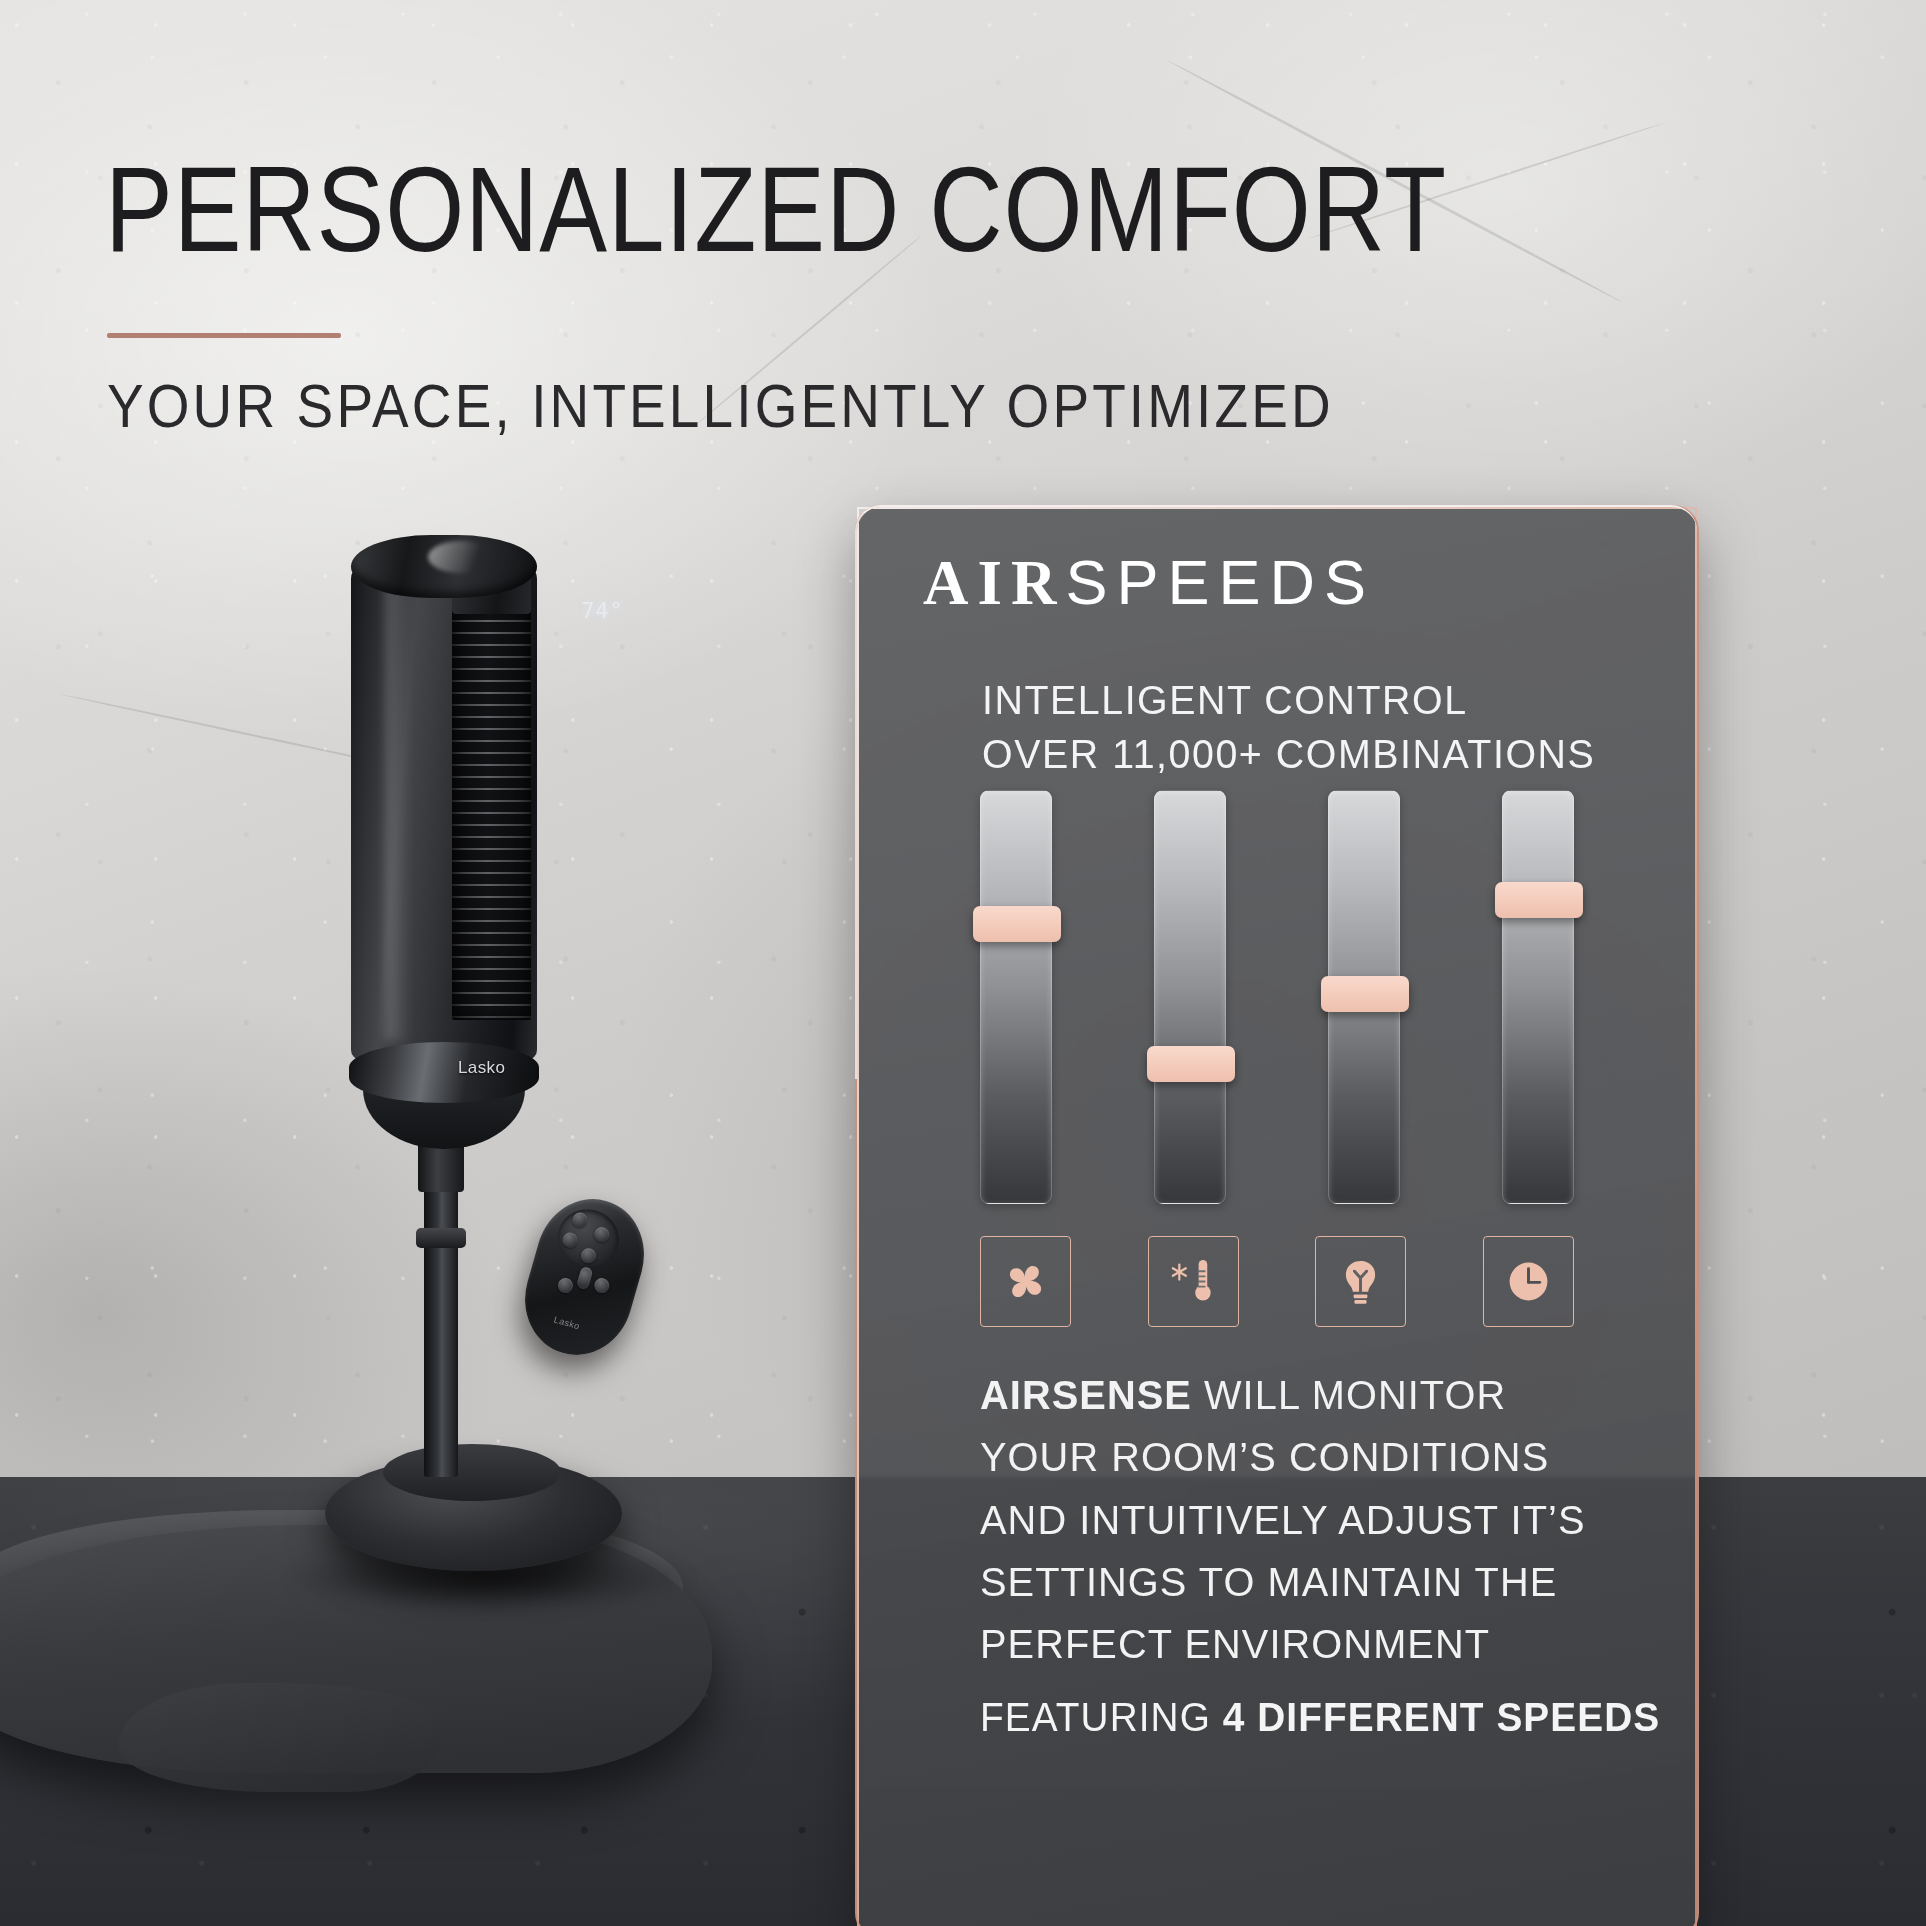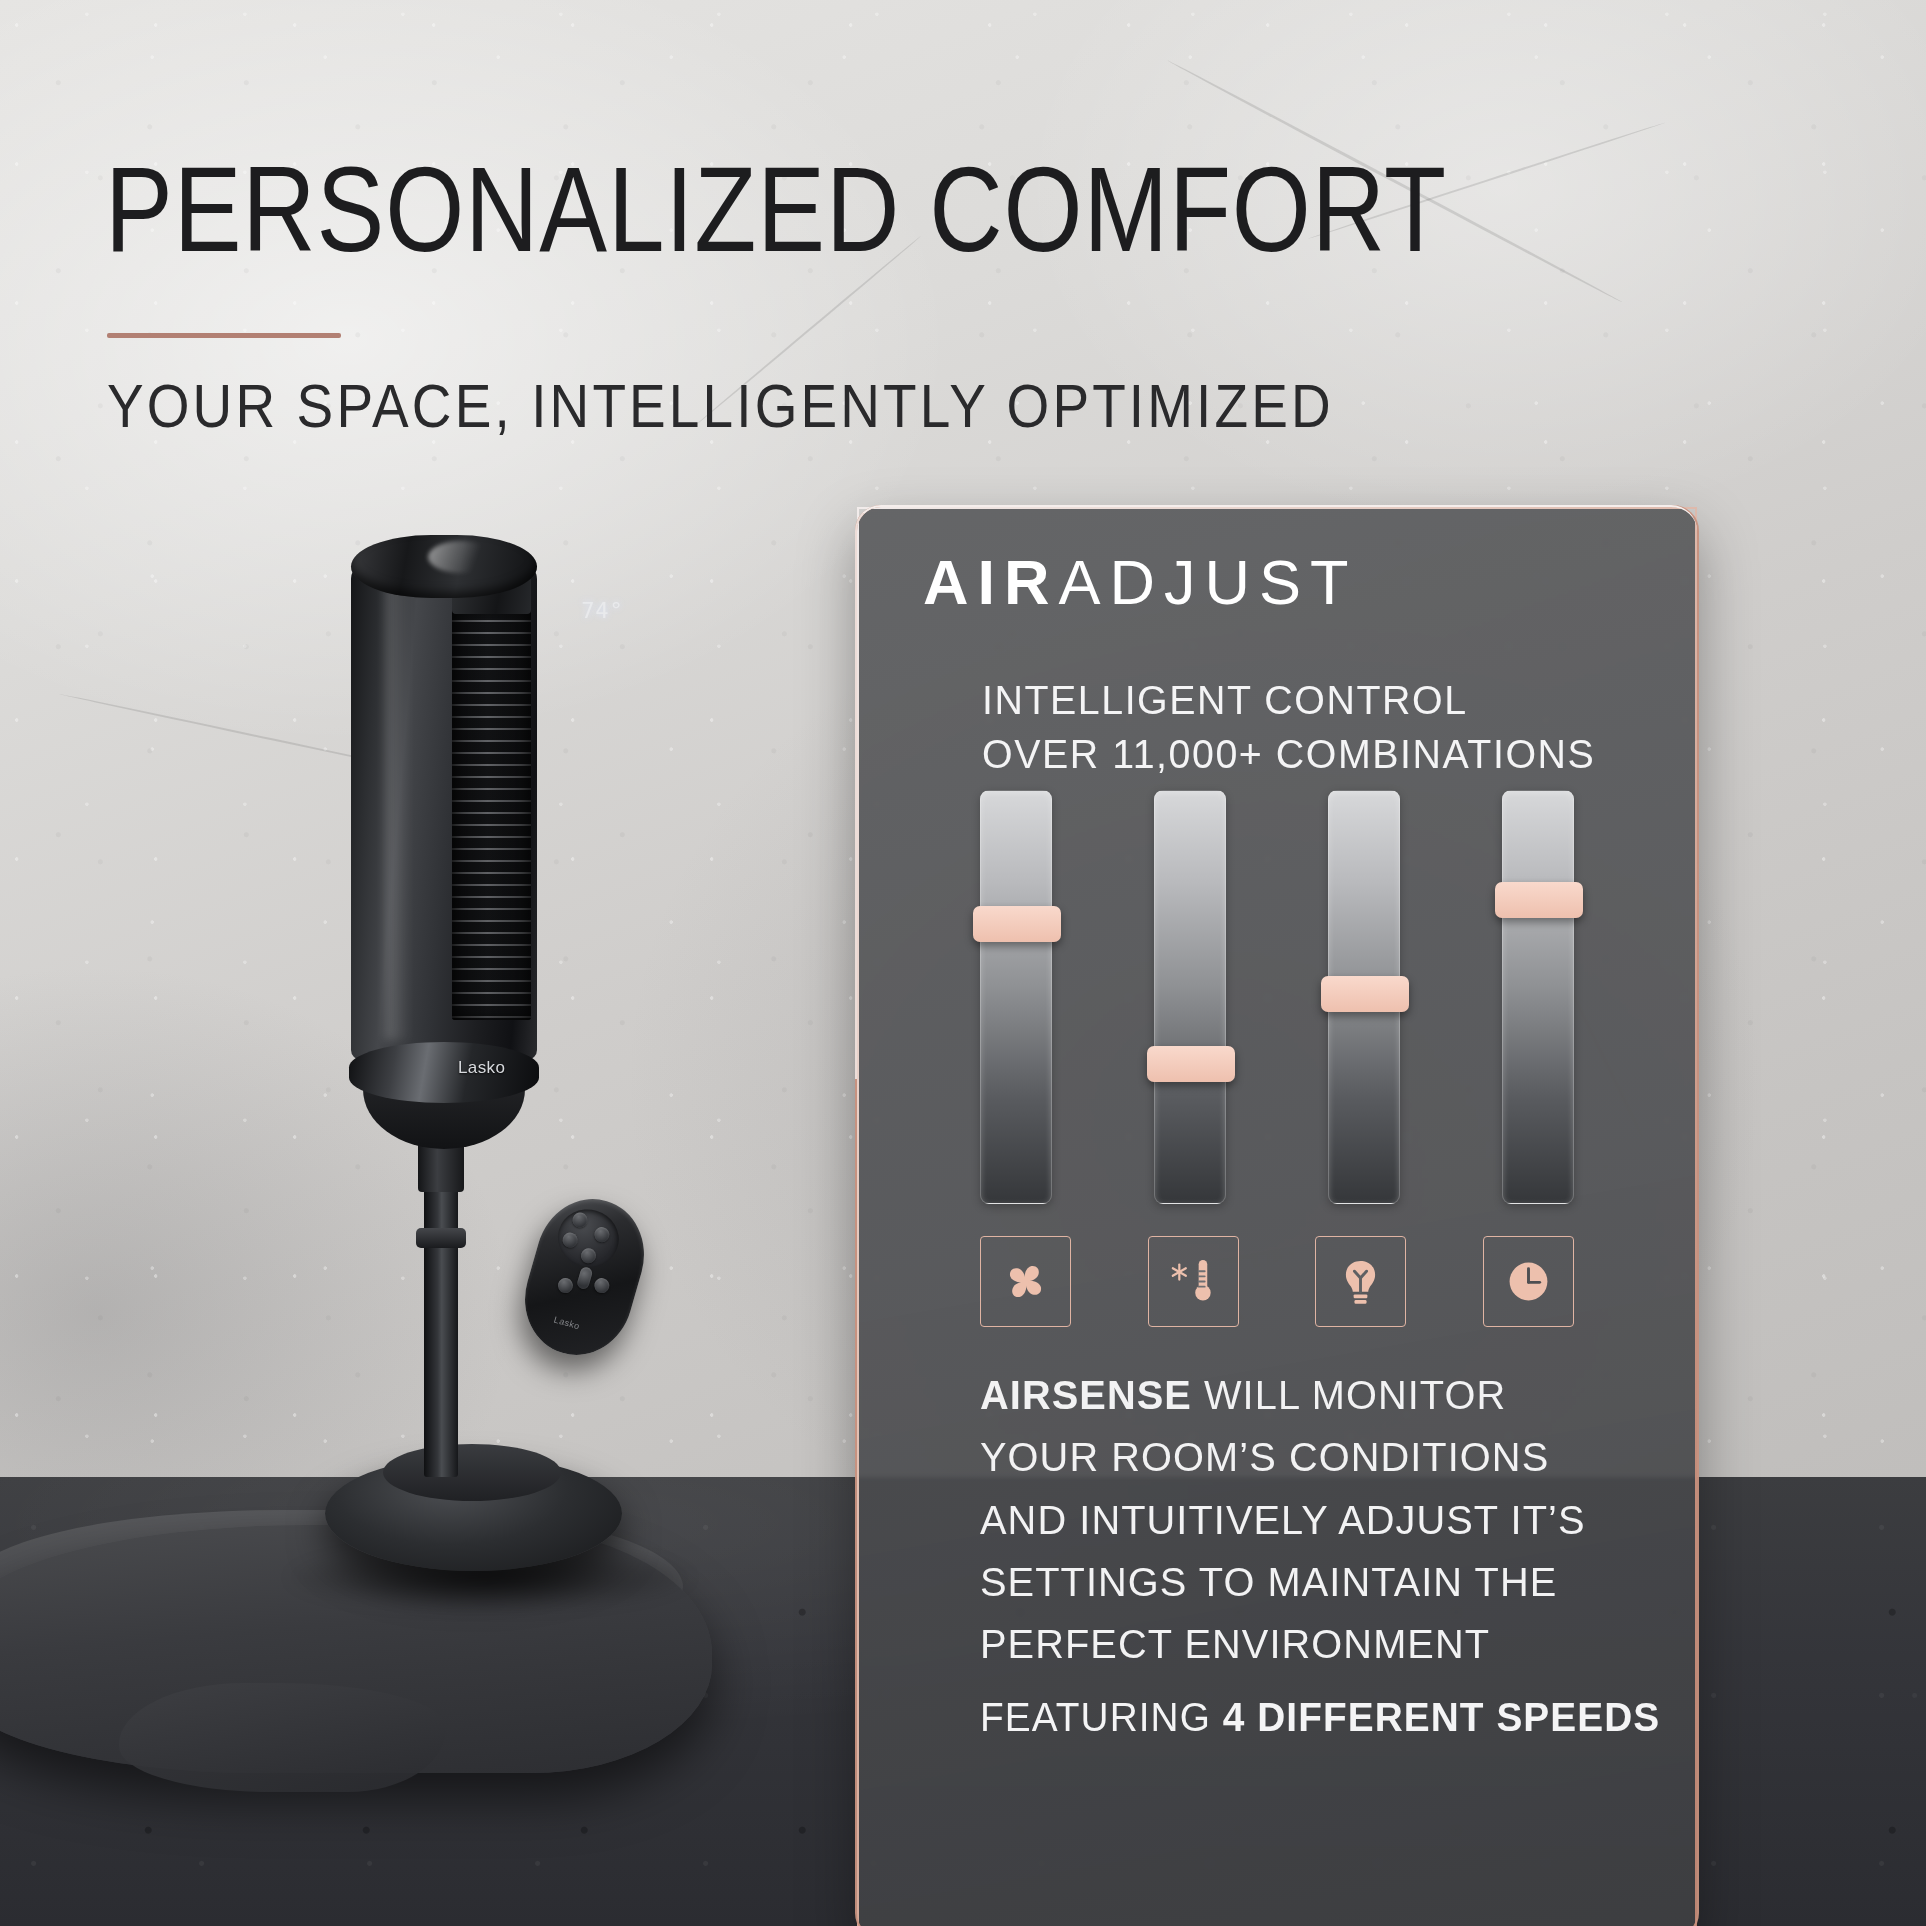--- a/index.html
+++ b/index.html
@@ -264,21 +264,21 @@
     border-left:2.5px solid rgba(240,230,226,.9);
     border-radius:26px 26px 0 0;
     box-sizing:content-box;
   }
 
   .card-logo {
     position:absolute; left:923px; top:546px;
     font-size:63px; letter-spacing:9px; color:#ffffff;
     font-weight:300;
   }
-  .card-logo b { font-weight:600; letter-spacing:9px; }
+  .card-logo b { font-weight:600; letter-spacing:9px;font-family:Liberation Serif, serif; }
 
   .card-sub {
     position:absolute; left:982px; top:673px;
     font-size:41px; line-height:1.32; letter-spacing:1.6px;
     color:#f4f4f5; font-weight:400;
     transform:scaleX(.96); transform-origin:left top;
   }
 
   
   .sliders {
@@ -386,21 +386,21 @@
     <div class="rb" style="left:44px;top:50px;"></div>
     <div class="rb" style="left:30px;top:85px;"></div>
     <div class="rb" style="left:65px;top:75px;"></div>
     <div class="rb" style="left:48px;top:69px;width:12px;height:22px;border-radius:6px;"></div>
     <div class="remote-brand">Lasko</div>
   </div>
 
   <div class="card"></div>
   <div class="card-border"></div>
 
-  <div class="card-logo"><b>AIR</b><span>ADJUST</span></div>
+  <div class="card-logo"><b>AIR</b><span>SPEEDS</span></div>
 
   <div class="card-sub">
     <div>INTELLIGENT CONTROL</div>
     <div>OVER 11,000+ COMBINATIONS</div>
   </div>
 
   <div class="sliders">
     <div class="slider">
       <div class="thumb" style="top:28%;"></div>
     </div>

